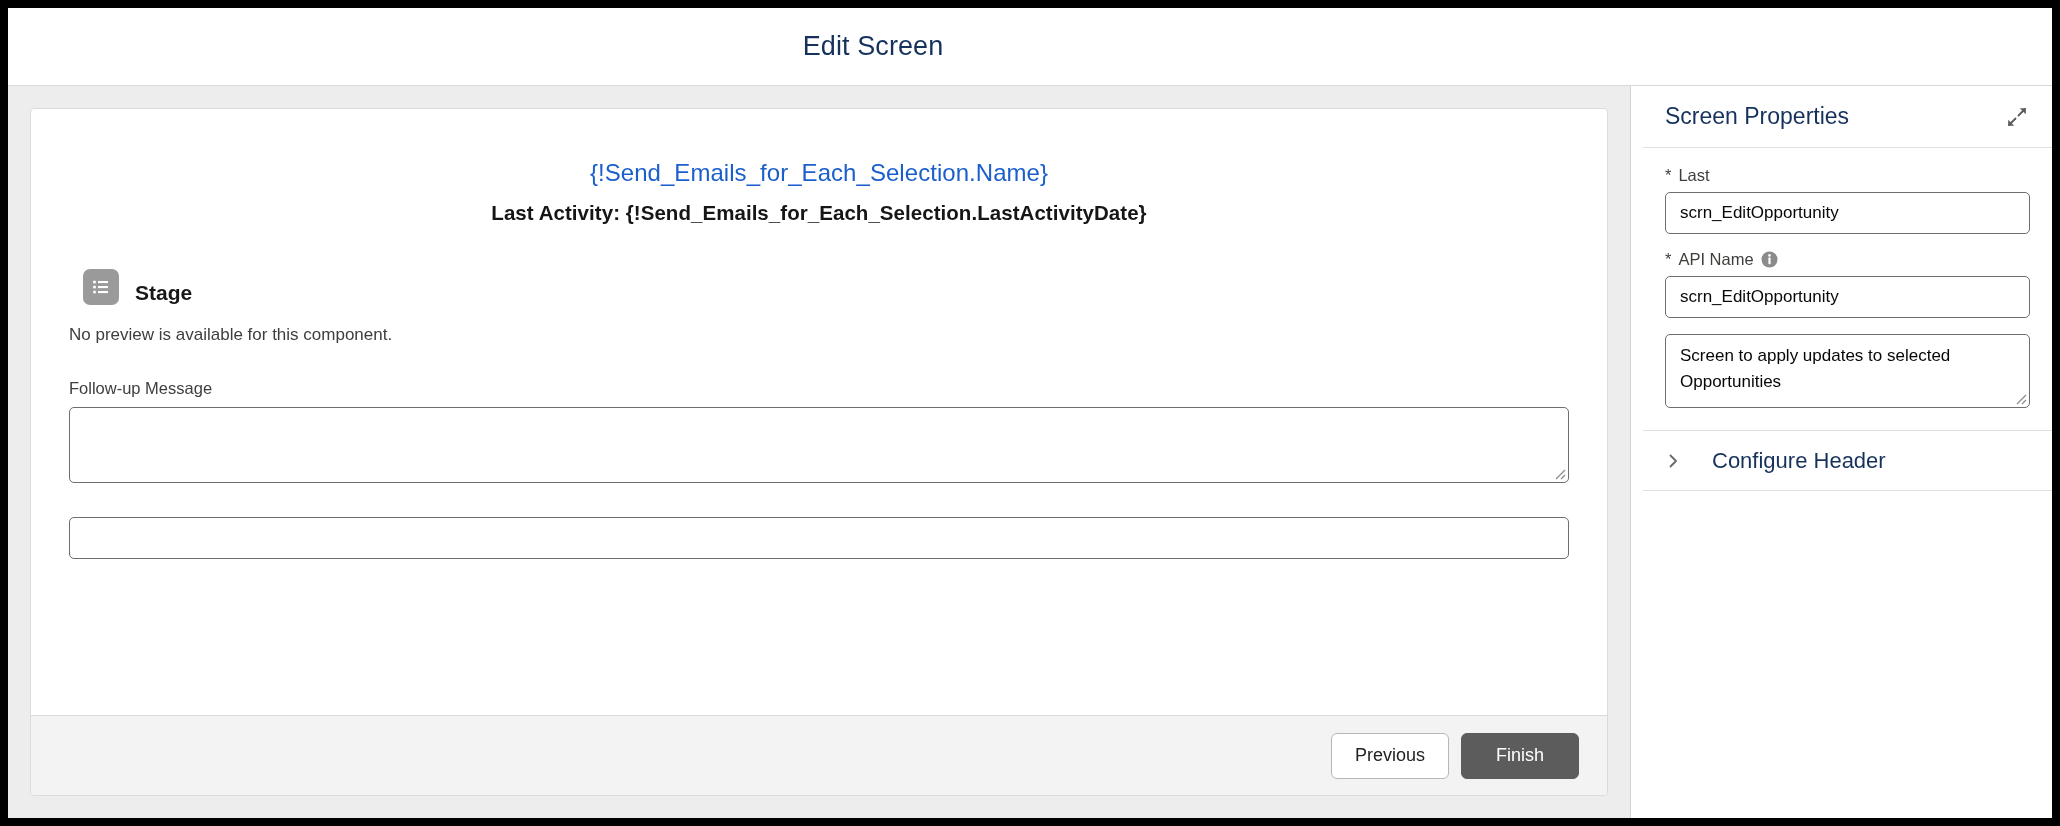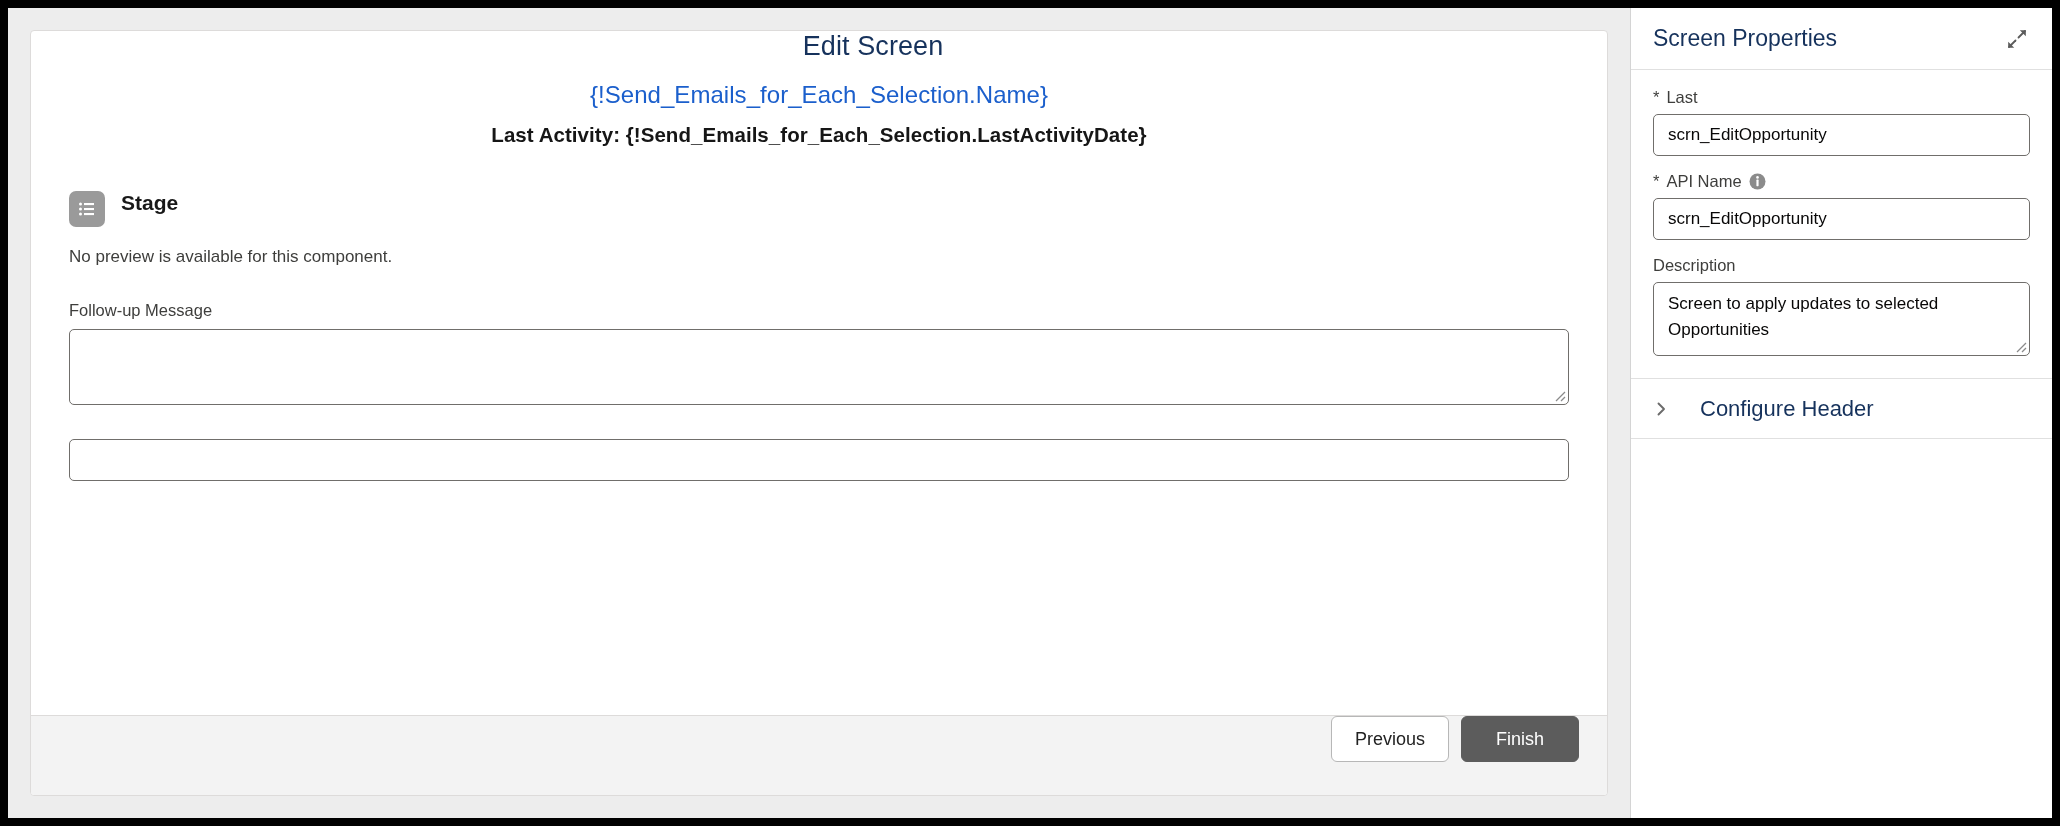--- a/index.html
+++ b/index.html
@@ -17,21 +17,21 @@
 
   
   .window {
     position: absolute;
     left: 8px;
     top: 8px;
     width: 2044px;
     height: 810px;
     background: #ffffff;
     display: flex;
-    flex-direction: row;
+    flex-direction: column;
     overflow: hidden;
   }
 
   
   .modal-header {
     height: 78px;
     min-height: 78px;
     background: #ffffff;
     border-bottom: 1px solid #d8d8d8;
     position: relative;
@@ -100,22 +100,23 @@
     margin-top: 10px;
     letter-spacing: 0.05px;
   }
 
   
   .stage-block {
     margin-top: 42px;
   }
   .stage-row {
     display: flex;
-    align-items: flex-start;
+    align-items: flex-end;
     gap: 16px;
+    margin-left: 14px;
   }
   .stage-icon {
     width: 36px;
     height: 36px;
     border-radius: 7px;
     background: #9a9a9a;
     display: flex;
     align-items: center;
     justify-content: center;
   }
@@ -188,21 +189,21 @@
     pointer-events: none;
   }
 
   
   .card-footer {
     height: 80px;
     min-height: 80px;
     background: #f3f3f3;
     border-top: 1px solid #dddbda;
     display: flex;
-    align-items: flex-start;
+    align-items: center;
     justify-content: flex-end;
     padding-right: 28px;
     gap: 12px;
   }
   .btn {
     height: 46px;
     min-width: 118px;
     border-radius: 6px;
     font-family: "Liberation Sans", sans-serif;
     font-size: 18px;
@@ -221,20 +222,21 @@
   }
 
   
   .props-panel {
     flex: 1;
     background: #ffffff;
     border-left: 1px solid #d4d4d4;
     display: flex;
     flex-direction: column;
     min-width: 0;
+    padding-left: 12px;
   }
   .props-header {
     height: 62px;
     min-height: 62px;
     border-bottom: 1px solid #e0e0e0;
     display: flex;
     align-items: center;
     justify-content: space-between;
     padding: 0 22px 0 22px;
   }
@@ -421,23 +423,20 @@
                 <circle cx="8.5" cy="8.5" r="8" fill="#8b8b8b"></circle>
                 <circle cx="8.5" cy="4.4" r="1.3" fill="#ffffff"></circle>
                 <rect x="7.4" y="6.6" width="2.2" height="6.6" rx="0.6" fill="#ffffff"></rect>
               </svg>
             </span>
           </div>
           <input class="p-input" type="text" value="scrn_EditOpportunity" style="">
         </div>
 
         <div class="p-field">
-          <div class="p-label">
-            <span>Description</span>
-          </div>
           <div class="p-textarea-wrap">
             <textarea class="p-textarea" style="">Screen to apply updates to selected Opportunities</textarea>
             <span class="resize-grip">
               <svg width="14" height="14" viewBox="0 0 14 14" aria-hidden="true">
                 <line x1="13" y1="4" x2="4" y2="13" stroke="#8b8b8b" stroke-width="1.2"></line>
                 <line x1="13" y1="9" x2="9" y2="13" stroke="#8b8b8b" stroke-width="1.2"></line>
               </svg>
             </span>
           </div>
         </div>

